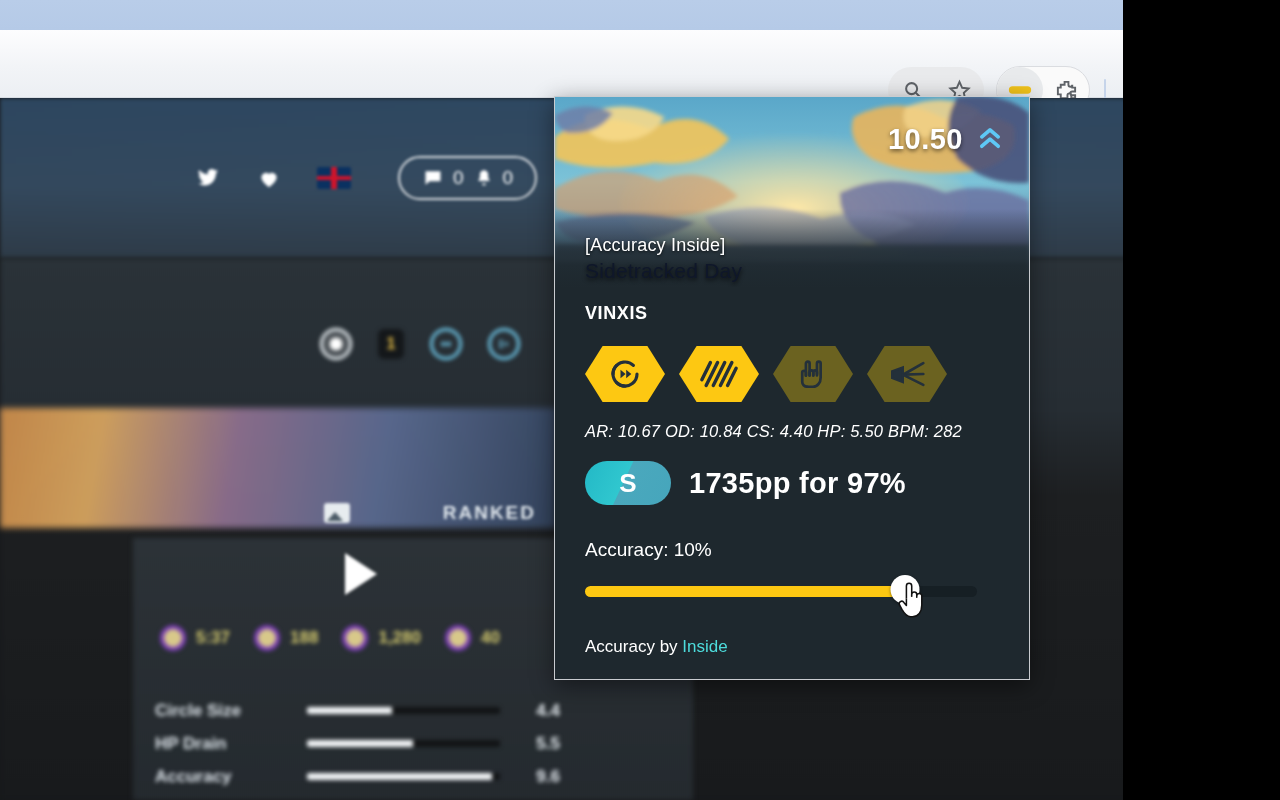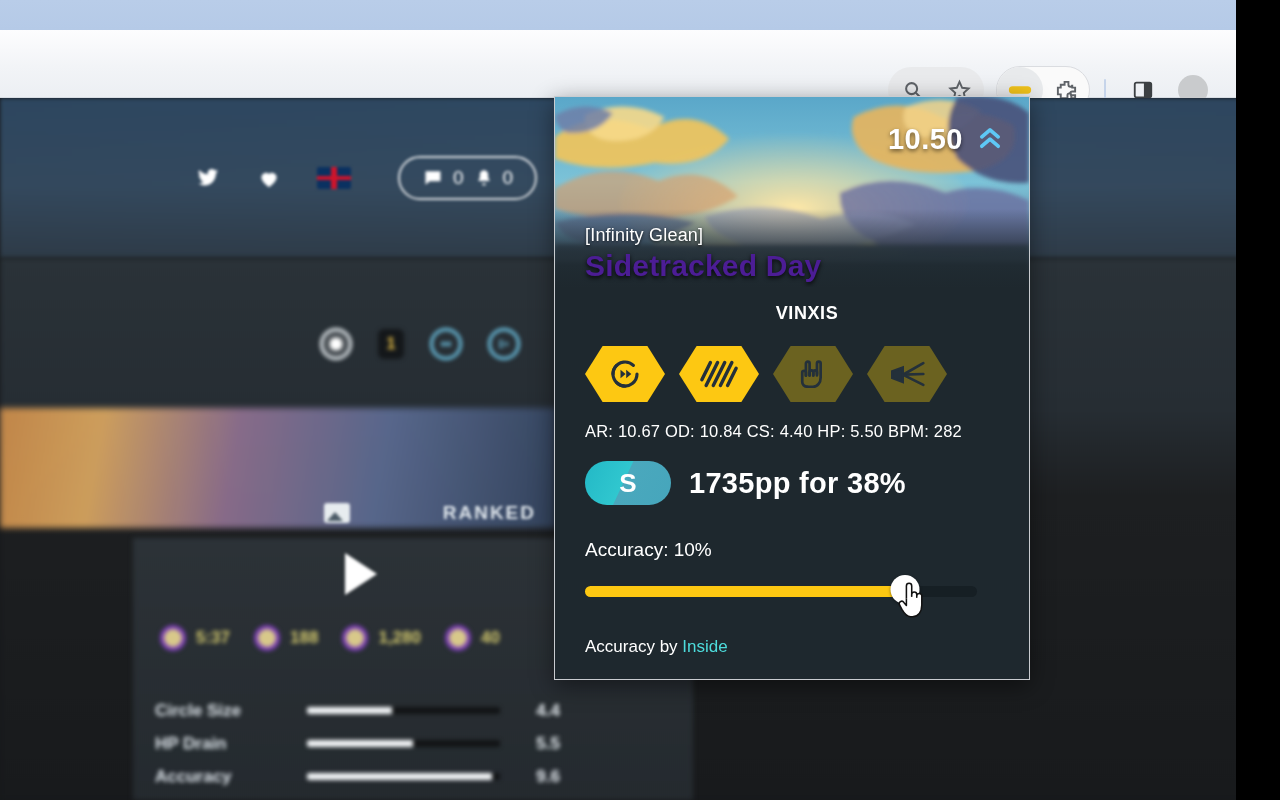--- a/index.html
+++ b/index.html
@@ -1,21 +1,21 @@
 <!DOCTYPE html>
 <html><head>
 <meta charset="utf-8">
 <style>
   * { box-sizing: border-box; margin: 0; padding: 0; }
   html, body {
     width: 1280px; height: 800px; overflow: hidden;
     font-family: "Liberation Sans", sans-serif;
     background: #000;
   }
-  #root { position: relative; width: 1236px; height: 800px; overflow: hidden; }
+  #root { position: relative; width: 1123px; height: 800px; overflow: hidden; }
 
   
   .browser-tabstrip {
     position: absolute; left: 0; top: 0; width: 1280px; height: 30px;
     background: linear-gradient(#b9cde9, #b5cae7);
   }
   .browser-toolbar {
     position: absolute; left: 0; top: 30px; width: 1280px; height: 68px;
     background: linear-gradient(#fdfdfe 0%, #f2f4f7 55%, #eceff3 100%);
     border-bottom: 1px solid #d8dde3;
@@ -185,43 +185,44 @@
     text-shadow: 0 2px 4px rgba(0,0,0,0.55);
   }
   .chev-up { display: block; }
 
   .popup-titleblock { position: absolute; left: 30px; bottom: 4px; right: 30px; }
   .bm-version {
     color: #ffffff; font-size: 18px; letter-spacing: 0.2px;
     text-shadow: 0 1px 3px rgba(0,0,0,0.75); margin-bottom: 3px;
   }
   .bm-title {
-    color: #4c1d95; font-size: 30px; font-weight: bold; letter-spacing: 0.2px;
+    color: #0f172a; font-size: 21px; font-weight: normal; letter-spacing: 0.2px;
     text-shadow: 0 2px 4px rgba(0,0,0,0.8);
   }
   .bm-artist {
     color: #ffffff; font-size: 18px; font-weight: bold; letter-spacing: 0.6px;
-    margin-top: 16px; padding-left: 30px; text-align: center;
+    margin-top: 16px; padding-left: 30px;
   }
 
   .popup-body { padding: 0 30px; }
 
   .mods-row { display: flex; gap: 14px; margin-top: 22px; }
   .mod-hex {
     width: 80px; height: 56px;
     display: flex; align-items: center; justify-content: center;
     background: #fdc812;
     clip-path: polygon(22% 0%, 78% 0%, 100% 50%, 78% 100%, 22% 100%, 0% 50%);
   }
   .mod-hex.dim { background: #6b6220; }
   .mod-hex.dim svg { stroke: #24303a; color: #24303a; }
 
   .stats-line {
     color: #ffffff; font-size: 16.5px; margin-top: 20px; letter-spacing: 0.2px;
     white-space: nowrap;
+    font-style: italic;
   }
 
   .pp-row { display: flex; align-items: center; gap: 18px; margin-top: 20px; }
   .rank-badge {
     width: 86px; height: 44px; border-radius: 22px;
     background: linear-gradient(115deg, #23b8c6 0%, #30c7cf 45%, #4aa8bd 46%, #46a6bc 100%);
     display: flex; align-items: center; justify-content: center;
     color: #ffffff; font-size: 26px; font-weight: bold;
   }
   .pp-text { color: #ffffff; font-size: 29px; font-weight: bold; letter-spacing: 0.3px; }
@@ -456,21 +457,21 @@
         <span class="sr-num">10.50</span>
         <span class="chev-up">
           <svg width="34" height="28" viewBox="0 0 24 24" fill="none" stroke="#5ec8f5" stroke-width="3.2" stroke-linecap="round" stroke-linejoin="round">
             <polyline points="5,11 12,5 19,11"></polyline>
               <polyline points="5,19 12,13 19,19"></polyline>
           </svg>
         </span>
       </div>
 
       <div class="popup-titleblock">
-        <div class="bm-version">[Infinity Glean]</div>
+        <div class="bm-version">[Accuracy Inside]</div>
         <div class="bm-title">Sidetracked Day</div>
       </div>
     </div>
 
     <div class="bm-artist">VINXIS</div>
 
     <div class="popup-body">
 
       <div class="mods-row">
         <div class="mod-hex">
@@ -507,21 +508,21 @@
             <line x1="12" y1="11.5" x2="26" y2="11"></line>
             <line x1="12" y1="12" x2="26" y2="19"></line>
           </svg>
         </div>
       </div>
 
       <div class="stats-line">AR: 10.67 OD: 10.84 CS: 4.40 HP: 5.50 BPM: 282</div>
 
       <div class="pp-row">
         <span class="rank-badge">S</span>
-        <span class="pp-text">1735pp for 38%</span>
+        <span class="pp-text">1735pp for 97%</span>
       </div>
 
       <div class="acc-label">Accuracy: 10%</div>
 
       <div class="slider-wrap">
         <div class="slider-track"></div>
         <div class="slider-fill" style="width:320px"></div>
         <div class="slider-thumb" style="left:320px"></div>
       </div>
 

